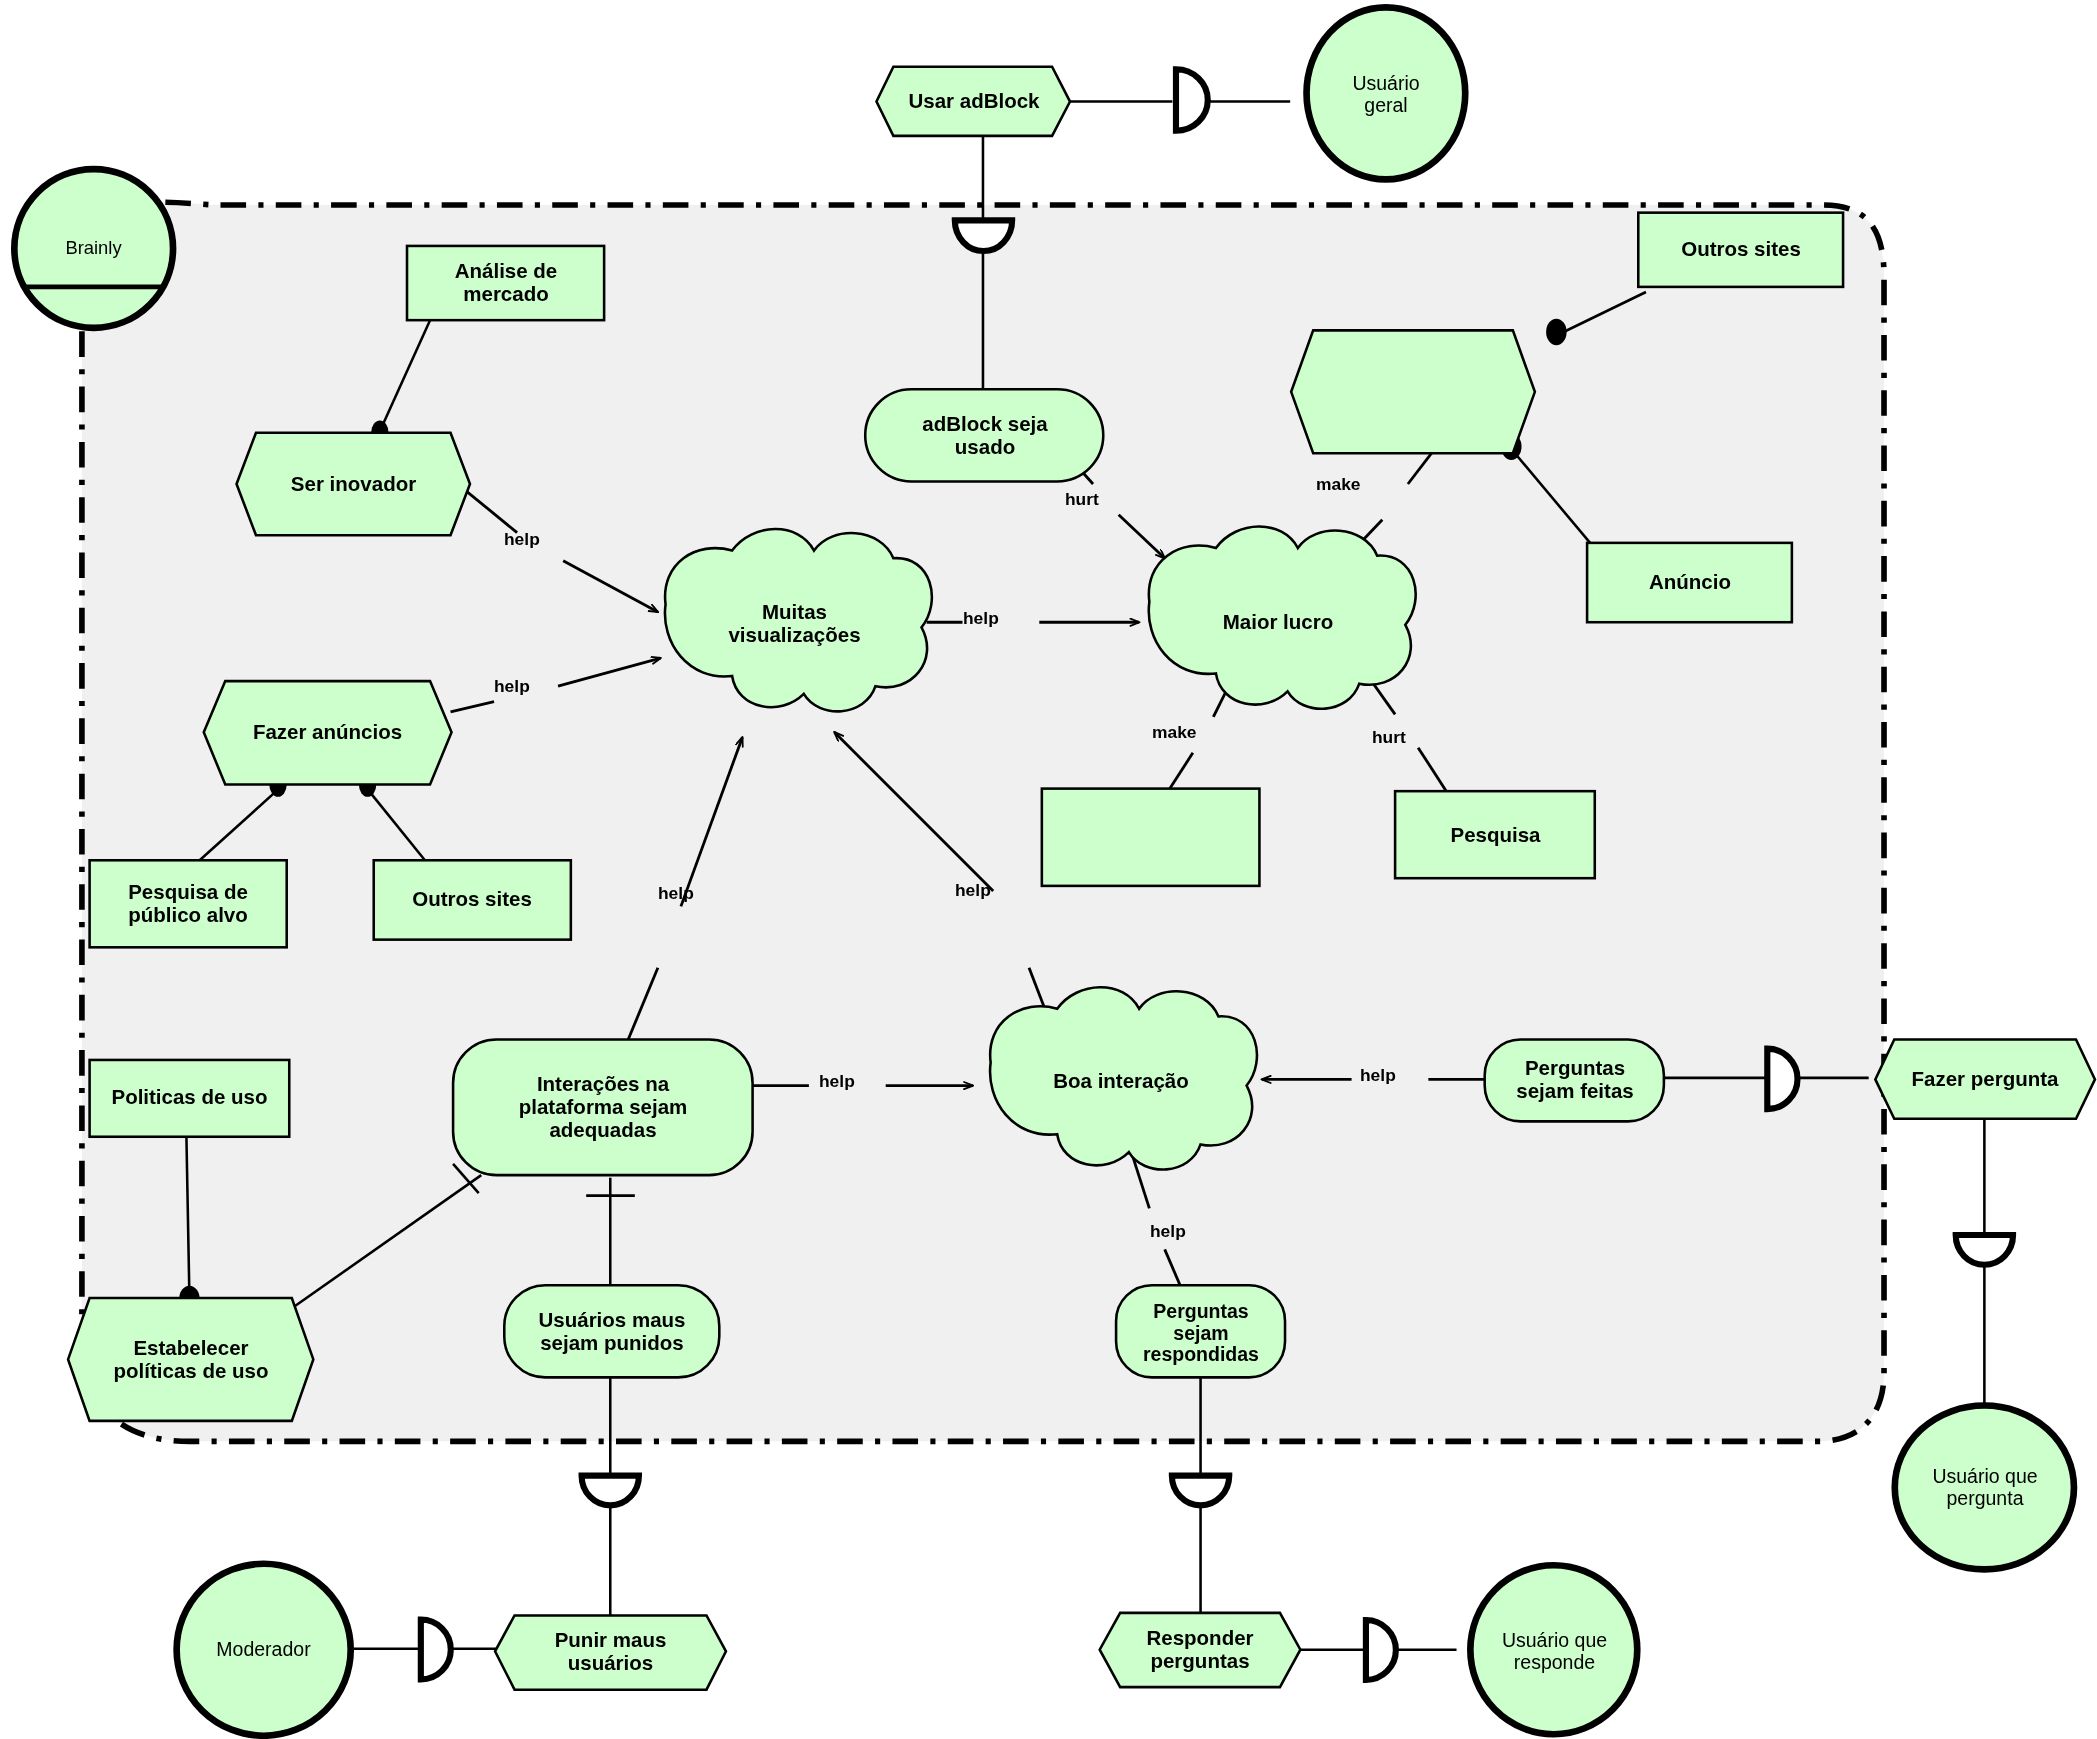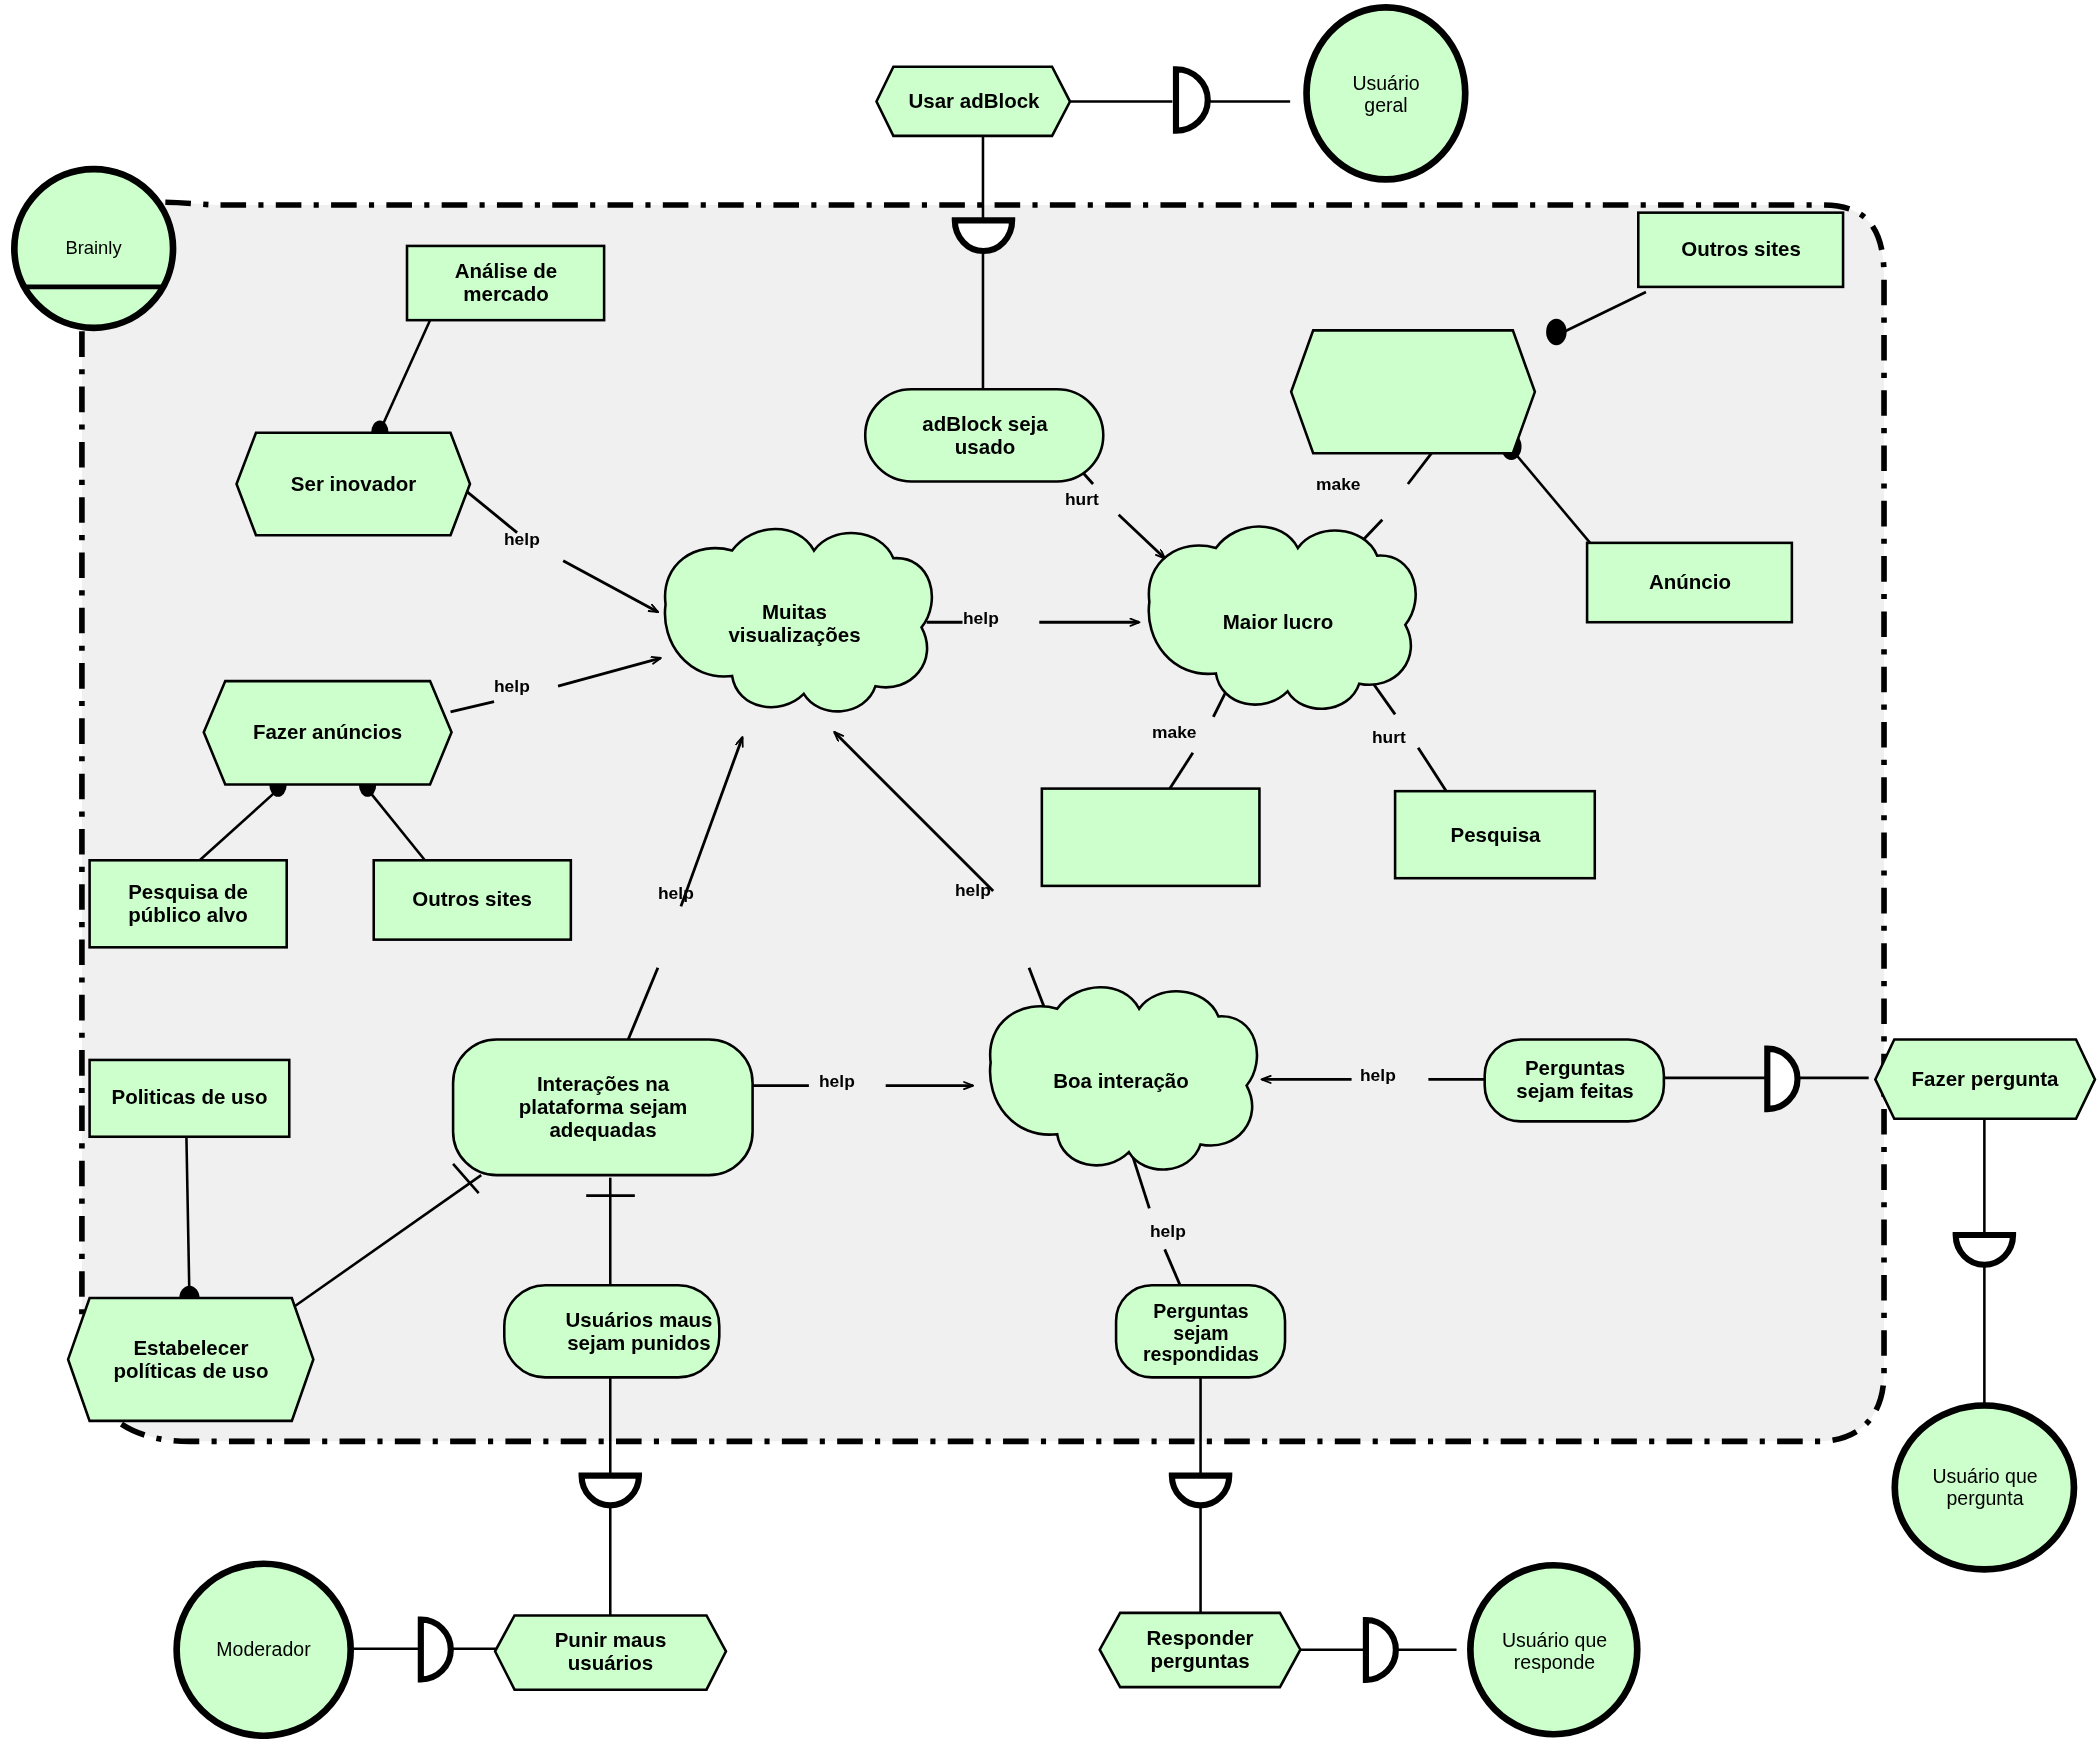--- a/index.html
+++ b/index.html
@@ -300,21 +300,21 @@
   <div class="node-label lbl-bold" style="left:1016px;top:1063px;width:210px;height:37px;font-size:20.5px;">Boa interação</div>
 
   <div class="node-label lbl-bold" style="left:1488px;top:1049px;width:174px;height:61px;font-size:20.5px;">Perguntas
 sejam feitas</div>
 
   <div class="node-label lbl-bold" style="left:1884px;top:1061px;width:202px;height:37px;font-size:20.5px;">Fazer pergunta</div>
 
   <div class="node-label lbl-bold" style="left:77px;top:1329px;width:228px;height:61px;font-size:20.5px;">Estabelecer
 políticas de uso</div>
 
-  <div class="node-label lbl-bold" style="left:507px;top:1301px;width:210px;height:61px;font-size:20.5px;margin-left:27px;">Usuários maus
+  <div class="node-label lbl-bold" style="left:507px;top:1301px;width:210px;height:61px;font-size:20.5px;">Usuários maus
 sejam punidos</div>
 
   <div class="node-label lbl-bold" style="left:1119px;top:1295px;width:164px;height:77px;font-size:19.5px;">Perguntas
 sejam
 respondidas</div>
 
   <div class="node-label lbl-bold" style="left:504px;top:1624px;width:213px;height:56px;font-size:20.5px;">Punir maus
 usuários</div>
 
   <div class="node-label lbl-bold" style="left:1109px;top:1622px;width:182px;height:56px;font-size:20.5px;">Responder

